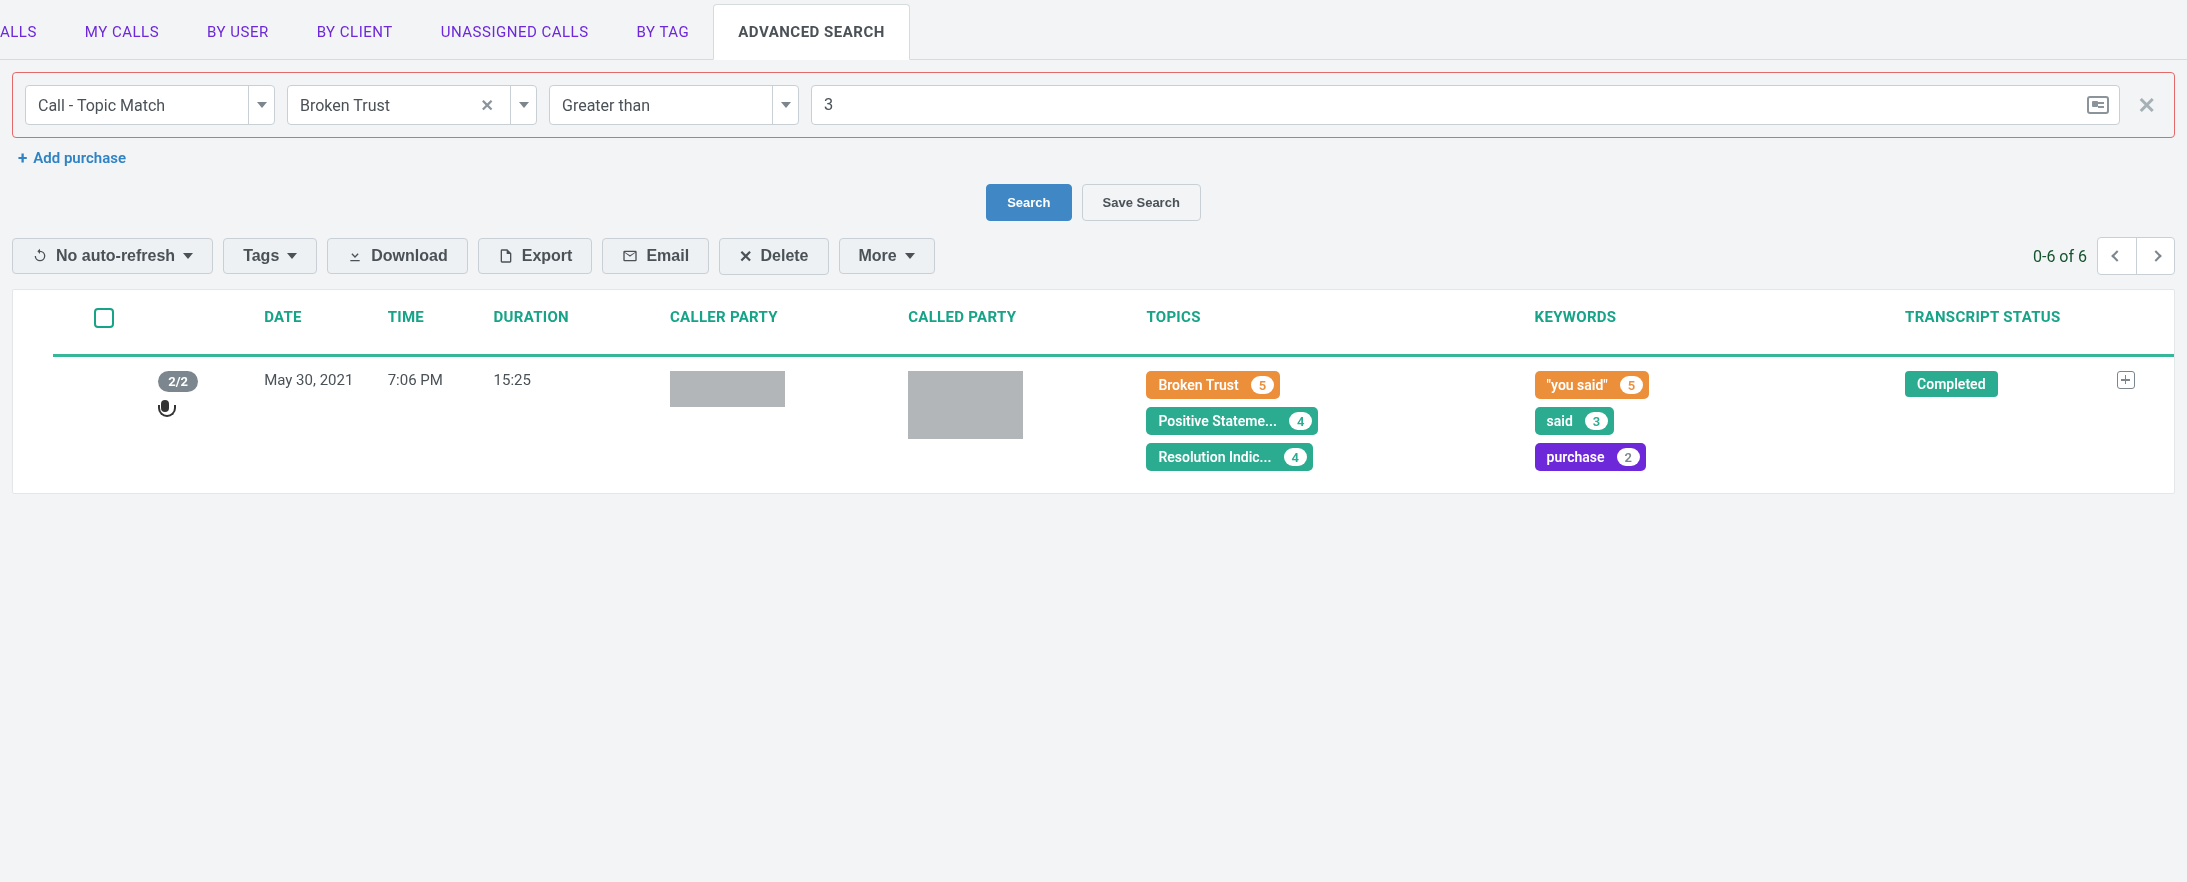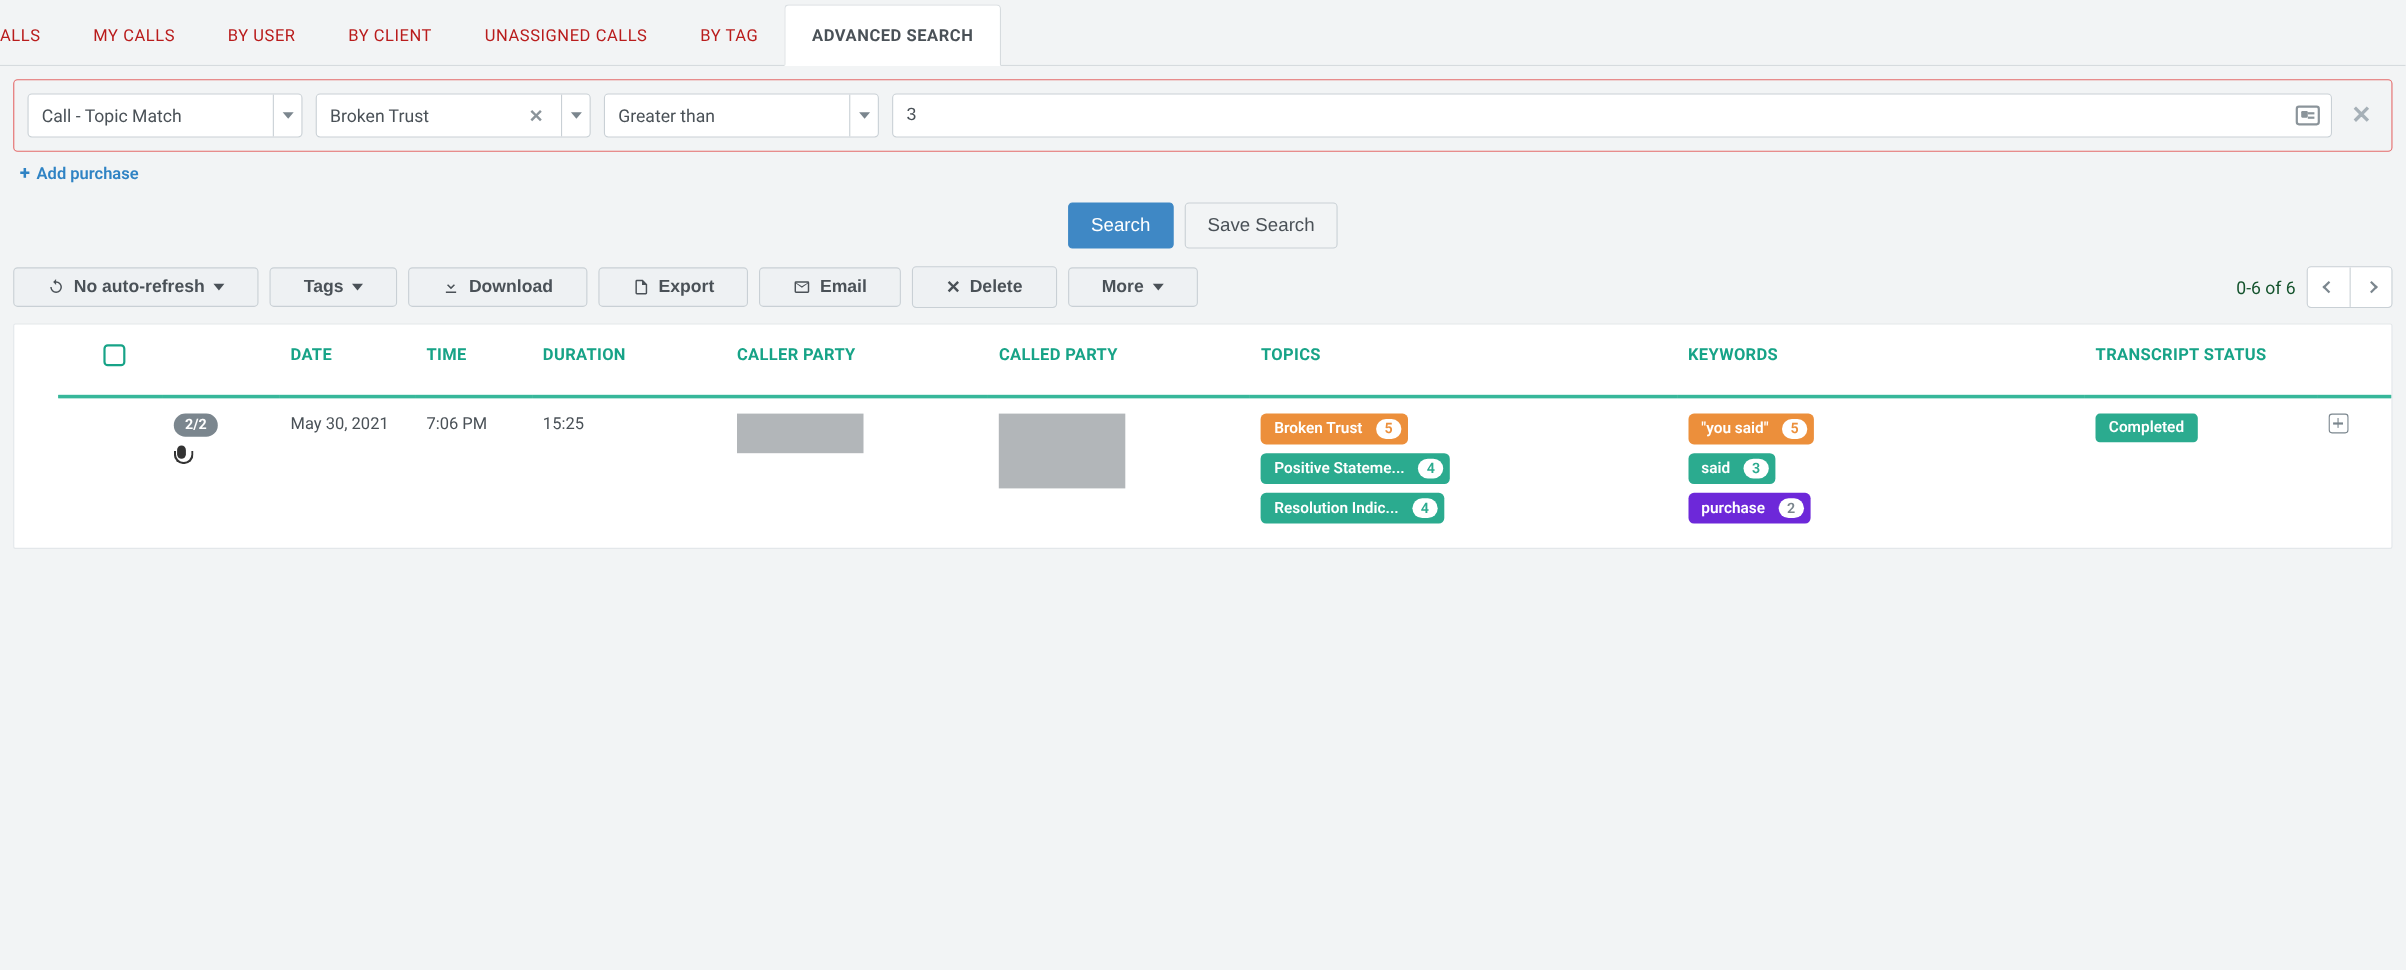--- a/index.html
+++ b/index.html
@@ -12,21 +12,21 @@
 .tabs {
   display: flex;
   align-items: flex-end;
   border-bottom: 1px solid #d6dbde;
   padding: 0 0px;
   background: #f2f4f5;
   height: 60px;
 }
 .tab {
   padding: 18px 24px;
-  color: #b91c1c;
+  color: #6d28d9;
   cursor: pointer;
   letter-spacing: 0.5px;
   font-size: 15px;
   border-top-left-radius: 4px;
   border-top-right-radius: 4px;
 }
 .tab.first { padding-left: 0; }
 .tab.active {
   background: #fff;
   border: 1px solid #d6dbde;
@@ -137,39 +137,39 @@
   display: flex;
   justify-content: center;
   gap: 10px;
   padding: 6px 0 16px 0;
 }
 .btn {
   border: 1px solid #c9d0d5;
   background: #fff;
   padding: 10px 20px;
   border-radius: 4px;
-  font-size: 17px;
-  font-weight: 400;
+  font-size: 13px;
+  font-weight: 700;
   color: #4a5157;
   cursor: pointer;
 }
 .btn.primary { background: #3f88c5; border-color: #3f88c5; color: #fff; }
 .btn.gray { background: #f2f4f5; }
 .toolbar {
   display: flex;
   align-items: center;
   gap: 10px;
   flex-wrap: wrap;
 }
 .toolbar .btn {
   background: #eef1f3;
   display: inline-flex;
   align-items: center;
   gap: 8px;
-  padding: 8px 30px;
+  padding: 8px 19px;
   font-size: 16px;
   font-weight: 600;
 }
 .toolbar-right {
   margin-left: auto;
   display: flex;
   align-items: center;
   gap: 10px;
 }
 .range-text { color: #14532d; font-size: 16px; }

